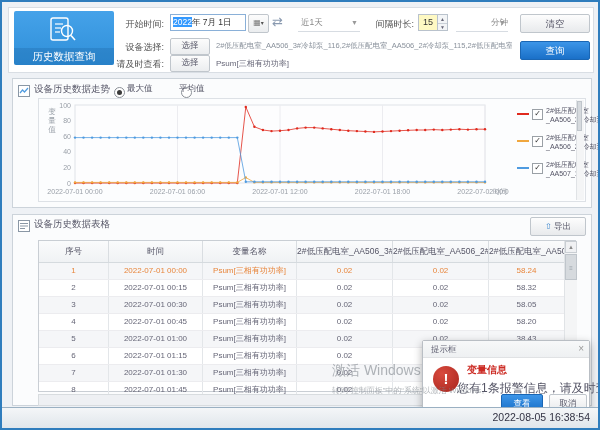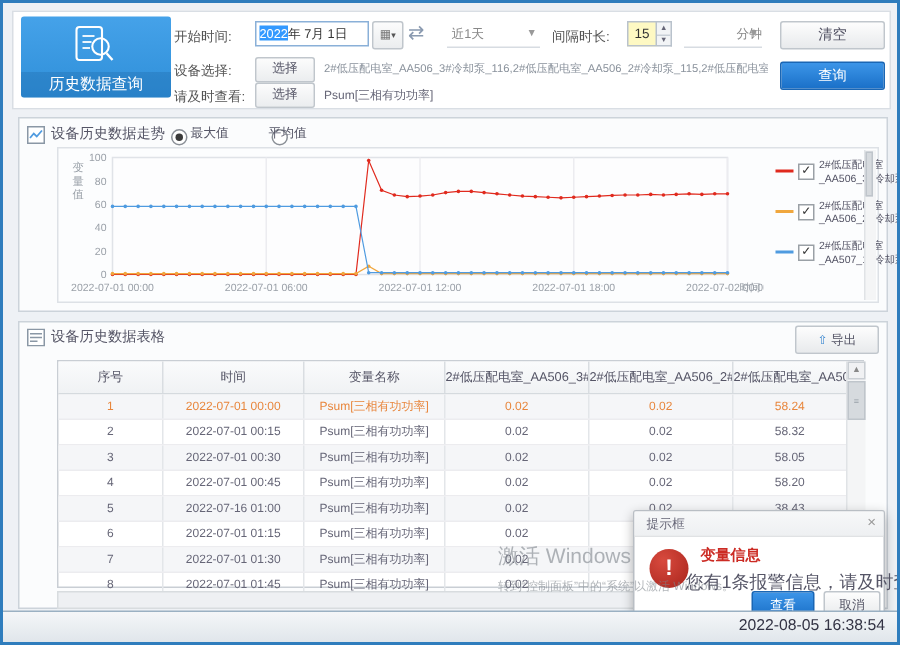--- a/index.html
+++ b/index.html
@@ -1,19 +1,19 @@
 <!DOCTYPE html>
 <html><head>
 <meta charset="utf-8">
 <style>
   html,body{margin:0;padding:0;background:#9aa7b4;font-family:"Liberation Sans","DejaVu Sans",sans-serif;}
   #win{position:relative;width:600px;height:430px;background:#eef1f5;border:2px solid #2f7dbd;box-sizing:border-box;overflow:hidden;}
   .abs{position:absolute;}
   .panel{position:absolute;background:#fbfcfd;border:1px solid #ccd3da;box-sizing:border-box;}
-  .lbl{font-size:9px;color:#555;text-align:left;}
+  .lbl{font-size:9px;color:#555;text-align:right;}
   .btn-blue{background:linear-gradient(#3c95e8,#1a70c8);color:#fff;border:1px solid #1a66b4;border-radius:2px;font-size:9.5px;text-align:center;cursor:pointer;}
   .btn-light{background:linear-gradient(#fdfdfd,#e8eaec);color:#556;border:1px solid #c0c6cc;border-radius:2px;font-size:9.5px;text-align:center;cursor:pointer;}
   .mini-btn{background:linear-gradient(#fcfcfc,#ebedef);border:1px solid #c0c6cc;border-radius:2px;font-size:8.5px;color:#556;text-align:center;line-height:13px;cursor:pointer;}
   .sec-title{font-size:9.5px;color:#556;}
   .radio{width:9px;height:9px;border:1px solid #8a8f96;border-radius:50%;background:#fff;display:inline-block;position:relative;}
   .radio.on::after{content:"";position:absolute;left:2px;top:2px;width:5px;height:5px;border-radius:50%;background:#3a3a3a;}
   .inner-box{position:absolute;background:#fcfdfe;border:1px solid #dde1e6;box-sizing:border-box;}
   
   .lg-item{display:flex;align-items:flex-start;margin-bottom:9px;}
   .lg-line{width:12px;height:2px;margin-top:7px;flex:none;}
@@ -364,21 +364,21 @@
       <div class="trow ">
         <div class="tc" style="width:70px">4</div>
         <div class="tc" style="width:94px">2022-07-01 00:45</div>
         <div class="tc" style="width:94px">Psum[三相有功功率]</div>
         <div class="tc" style="width:96px">0.02</div>
         <div class="tc" style="width:96px">0.02</div>
         <div class="tc" style="width:76px">58.20</div>
       </div>
       <div class="trow r-odd">
         <div class="tc" style="width:70px">5</div>
-        <div class="tc" style="width:94px">2022-07-16 01:00</div>
+        <div class="tc" style="width:94px">2022-07-01 01:00</div>
         <div class="tc" style="width:94px">Psum[三相有功功率]</div>
         <div class="tc" style="width:96px">0.02</div>
         <div class="tc" style="width:96px">0.02</div>
         <div class="tc" style="width:76px">38.43</div>
       </div>
       <div class="trow ">
         <div class="tc" style="width:70px">6</div>
         <div class="tc" style="width:94px">2022-07-01 01:15</div>
         <div class="tc" style="width:94px">Psum[三相有功功率]</div>
         <div class="tc" style="width:96px">0.02</div>

